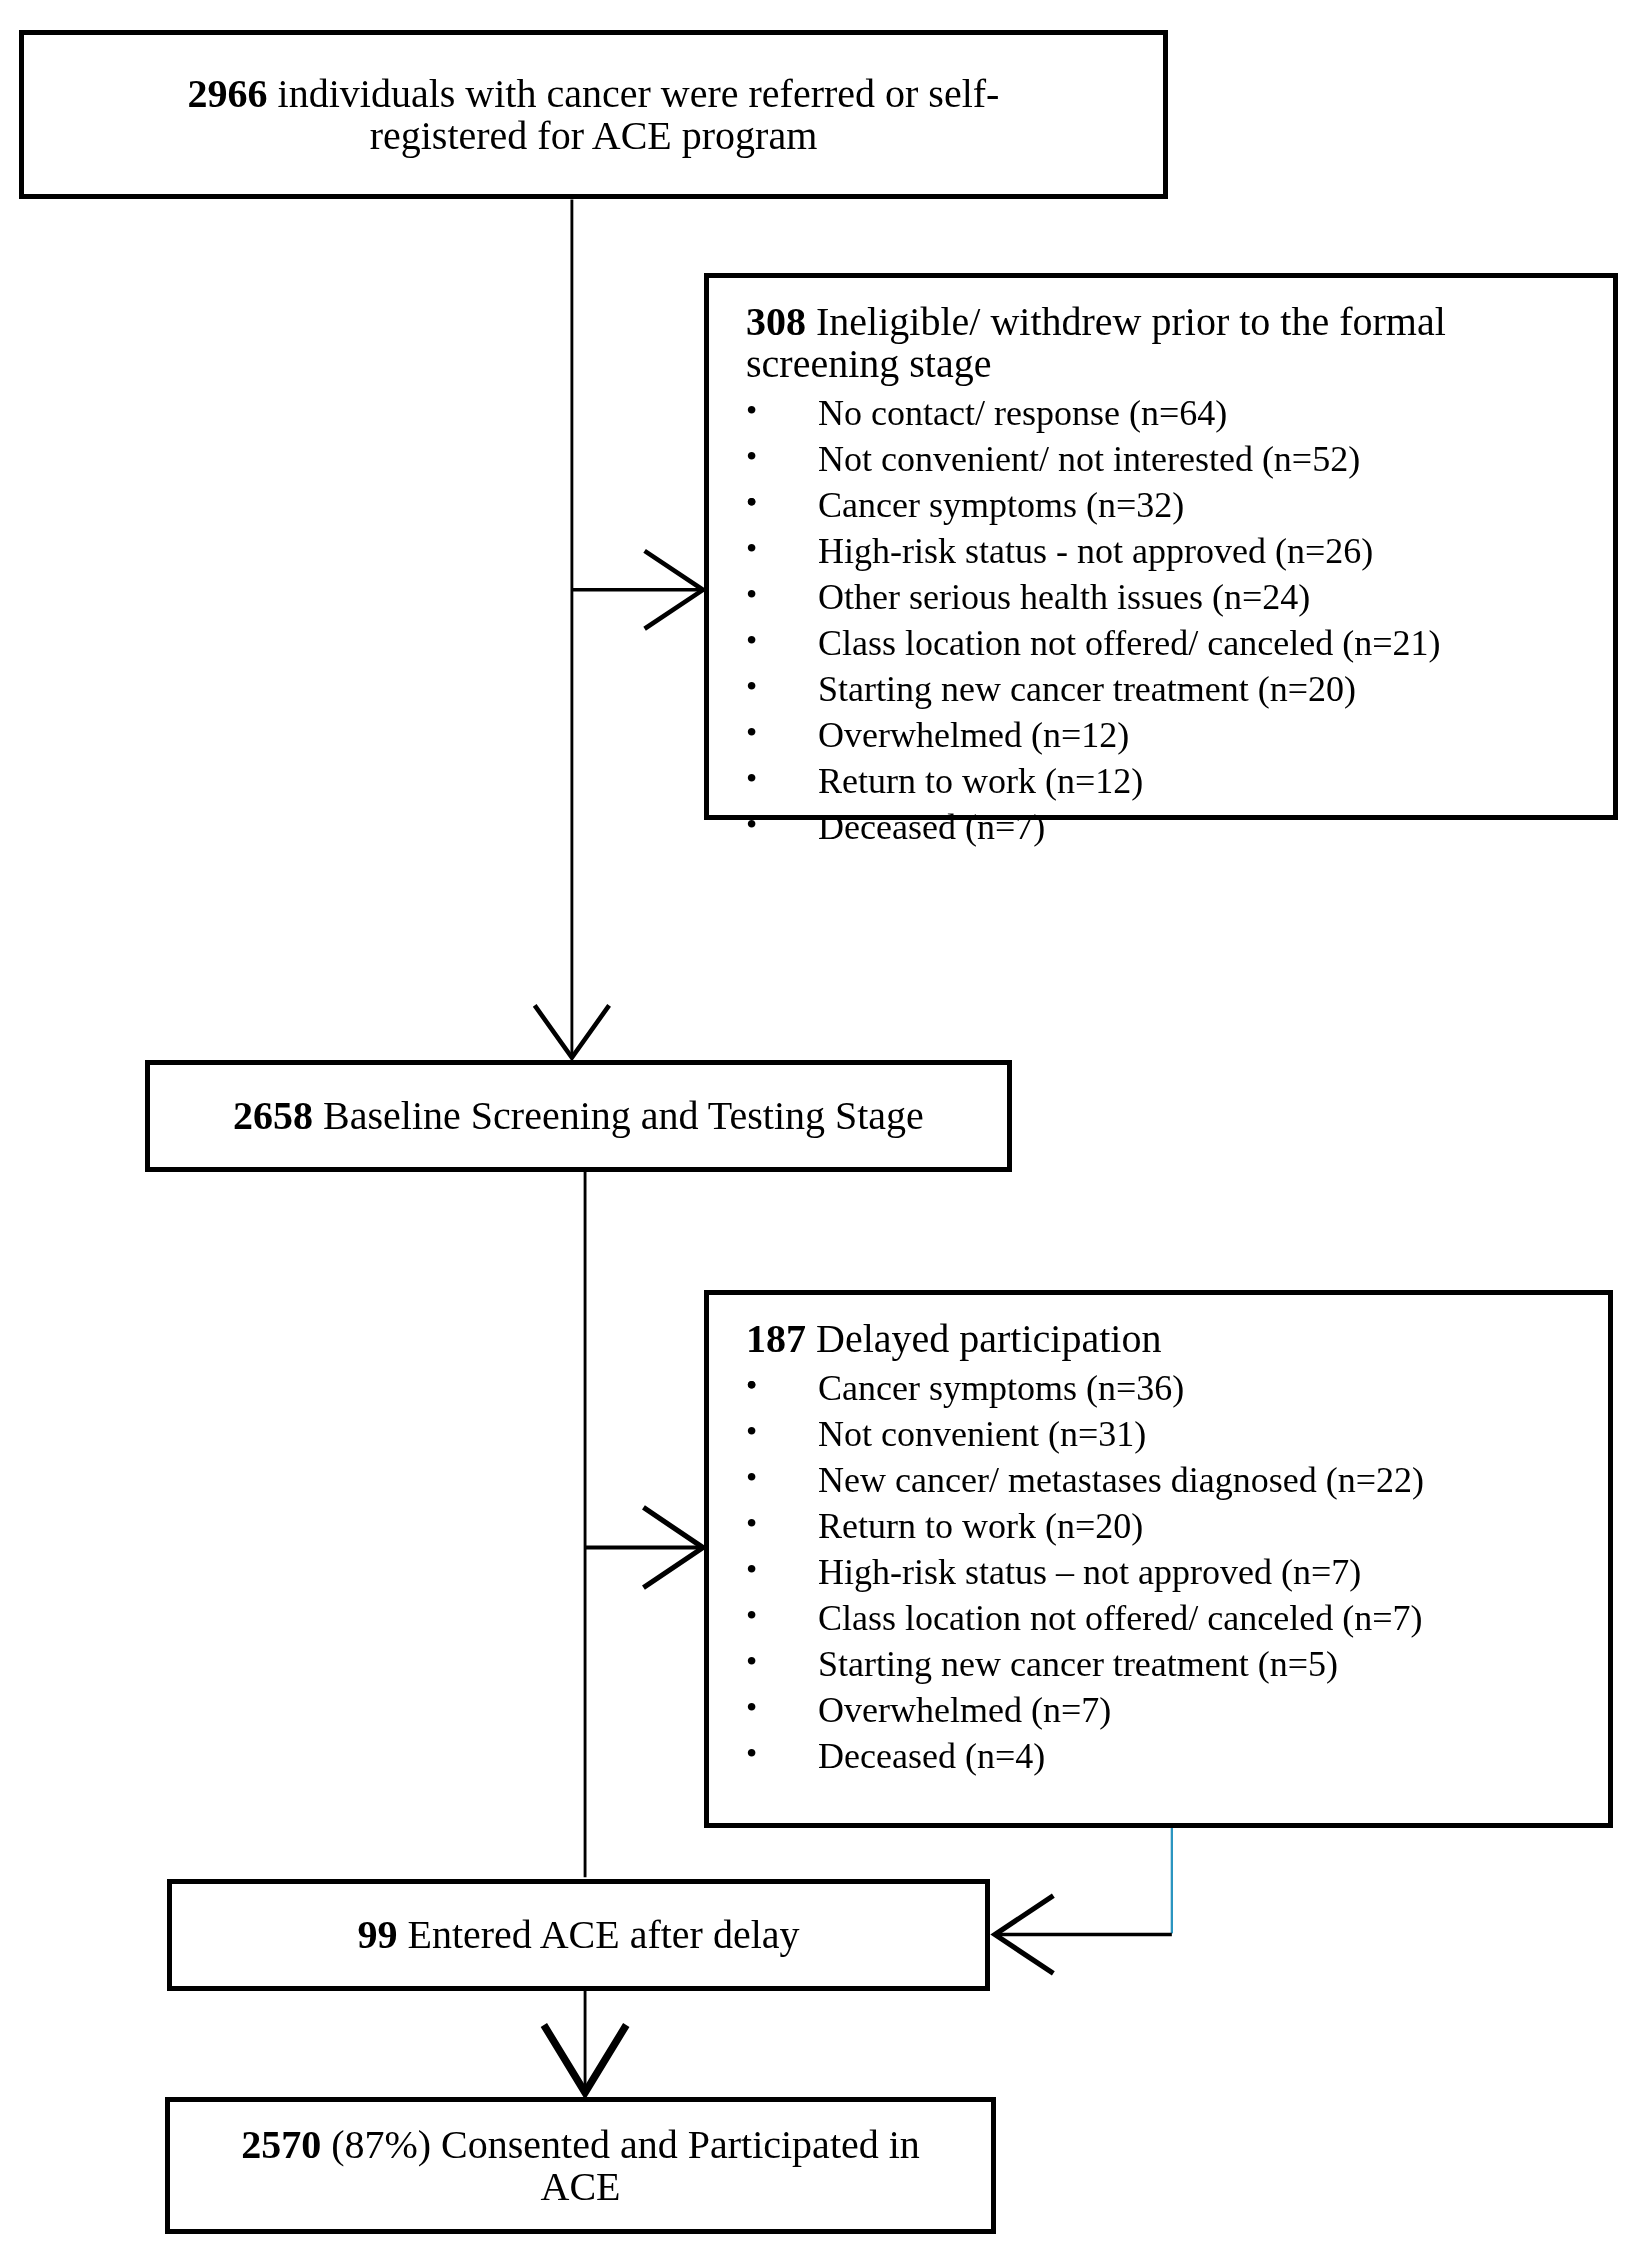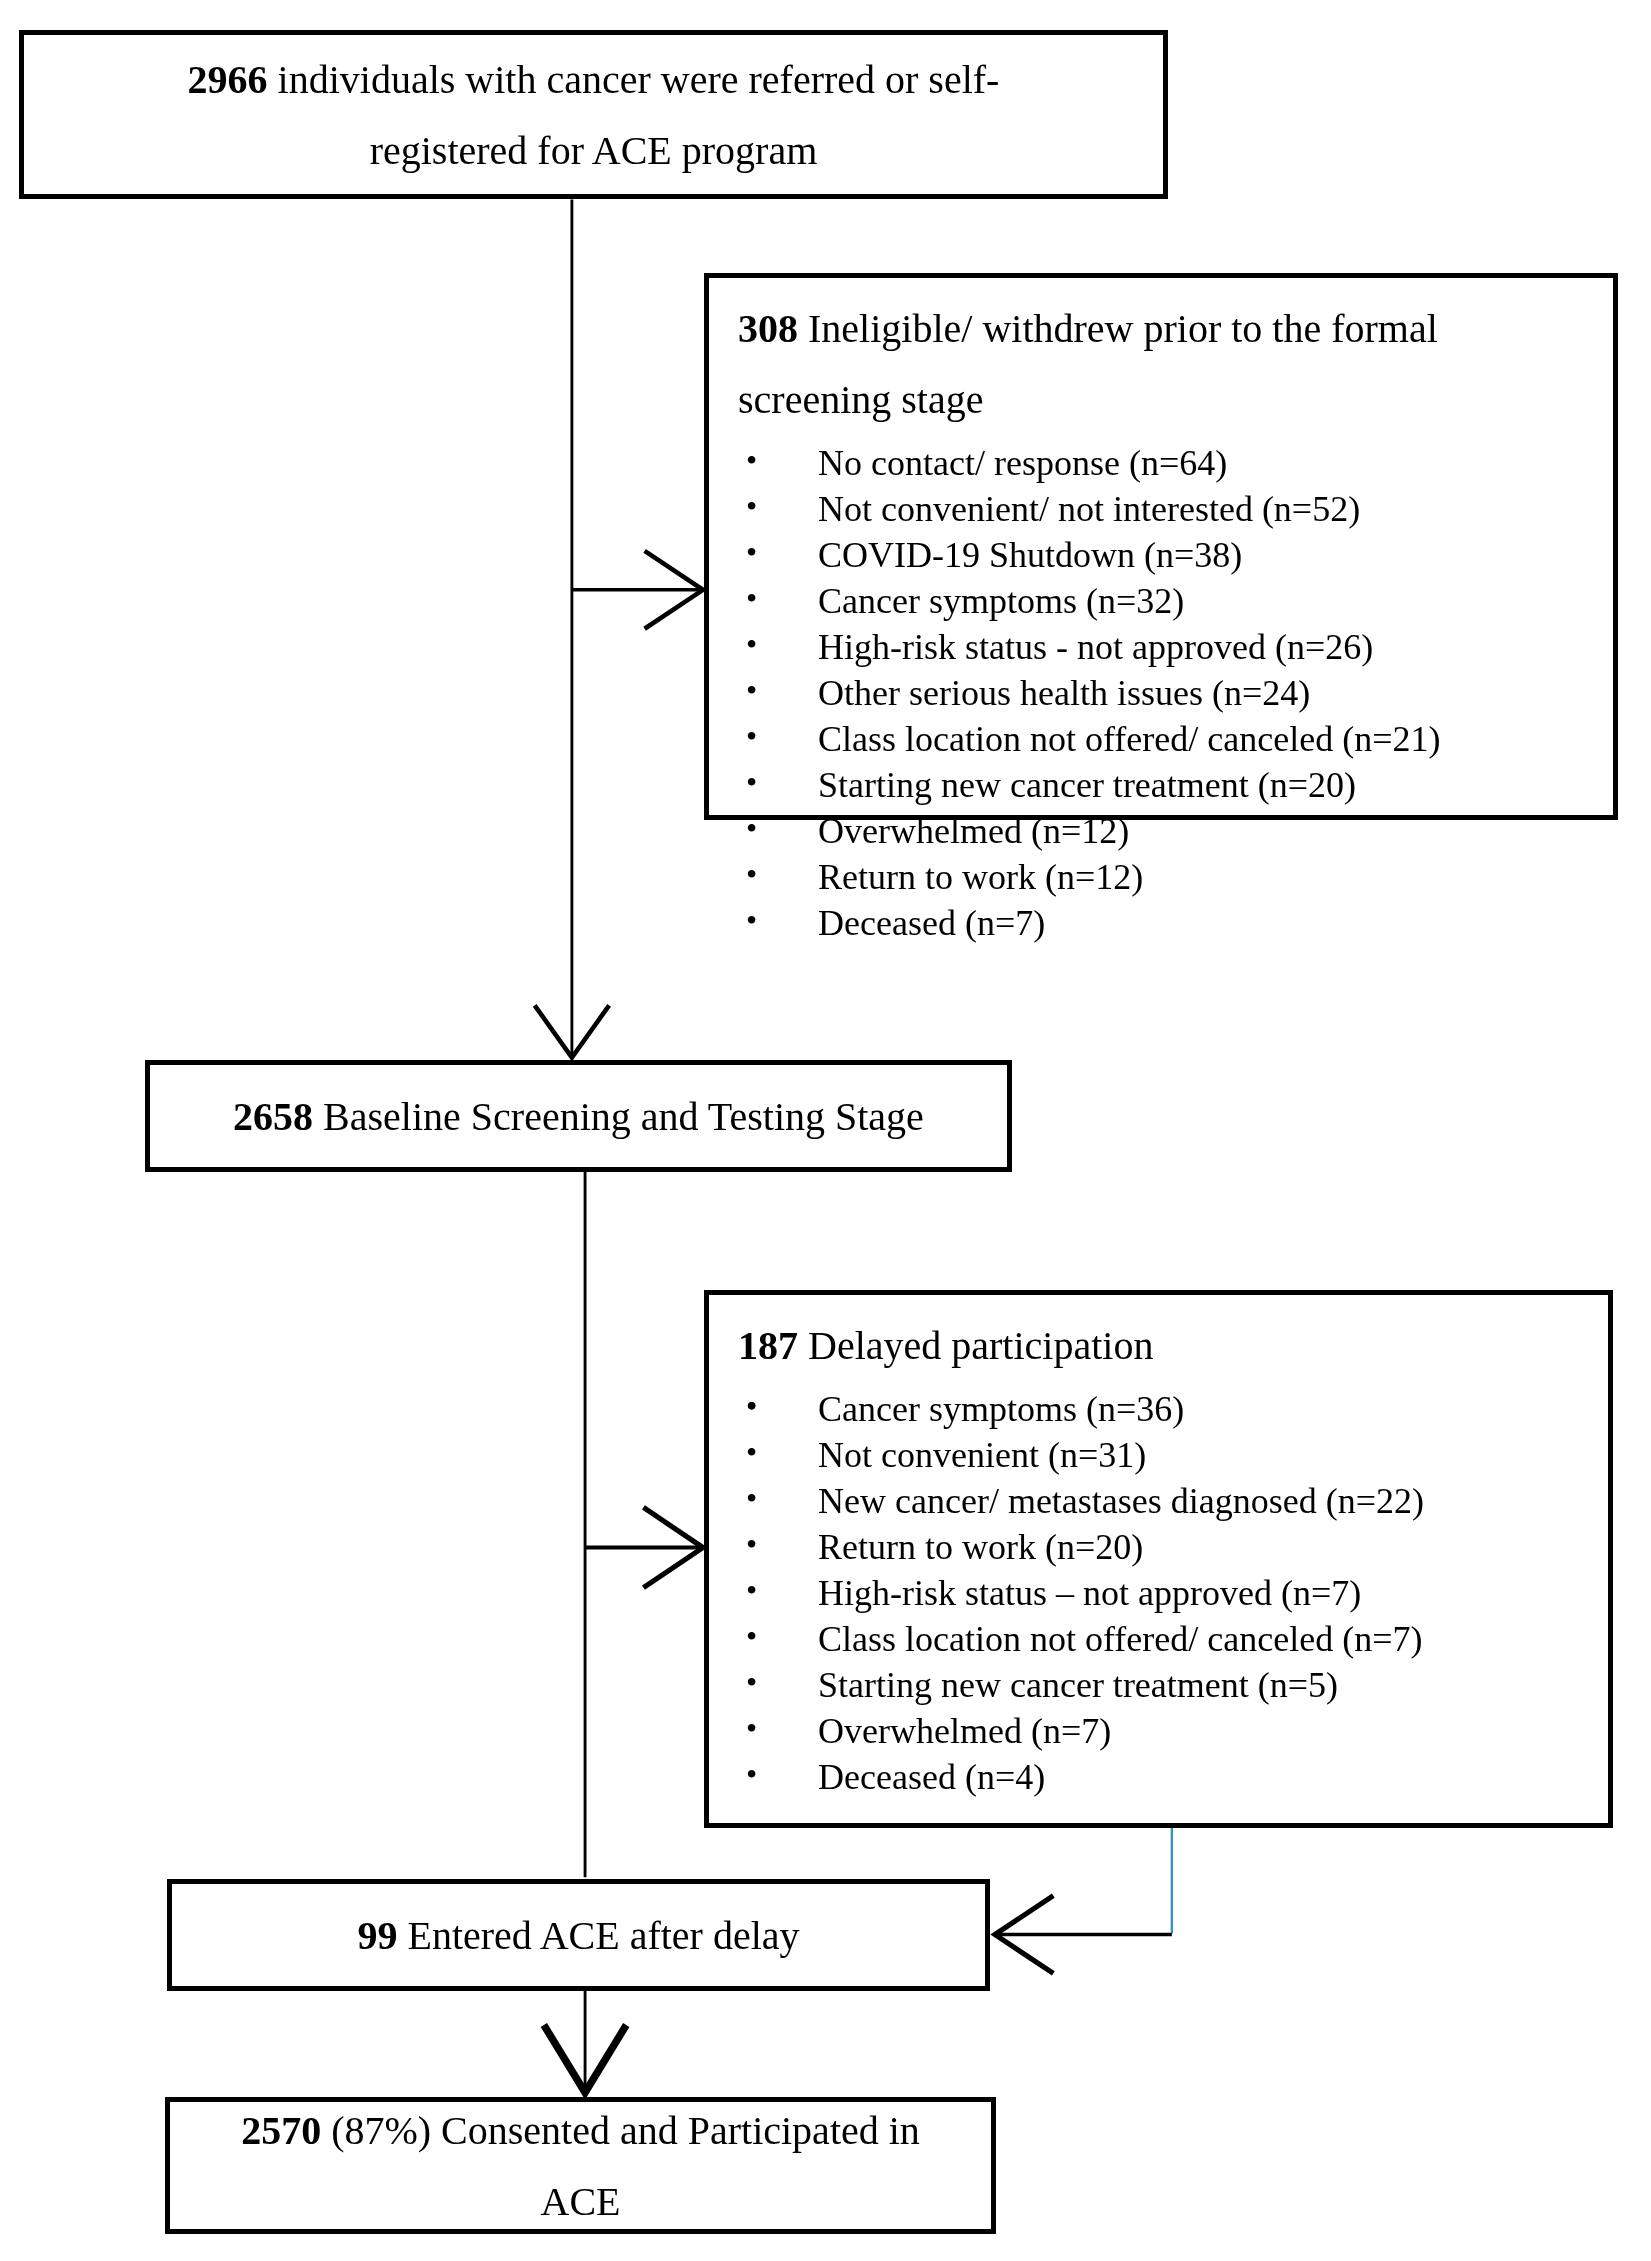--- a/index.html
+++ b/index.html
@@ -18,22 +18,22 @@
     box-sizing:border-box;
   }
   .center-box{
     display:flex;
     align-items:center;
     justify-content:center;
     text-align:center;
   }
   .heading{
     font-size:40px;
-    line-height:71px;
-    margin:0;
+    line-height:42px;
+    margin:8px;
   }
   .num{font-weight:bold;}
   
   .list-box{padding:15px 17px 0 29px;}
   .list-box .heading{margin-bottom:4.6px;}
   .bullets{
     list-style:none;
     margin:0;padding:0;
     font-size:36px;
   }
@@ -89,21 +89,21 @@
   </div>
 
   <div class="box list-box" style="left:704px;top:273px;width:914px;height:547px;">
     <p class="heading" style="width:847px;">
       <b class="num">308</b>
       <span>Ineligible/ withdrew prior to the formal screening stage</span>
     </p>
     <ul class="bullets b308">
       <li><span class="bullet">•</span><span>No contact/ response (n=64)</span></li>
       <li><span class="bullet">•</span><span>Not convenient/ not interested (n=52)</span></li>
-      <li><span class="bullet">•</span><span>COVID-19 Shutdown (n=38)</span></li>
+      <li><span class="bullet">•</span></li>
       <li><span class="bullet">•</span><span>Cancer symptoms (n=32)</span></li>
       <li><span class="bullet">•</span><span>High-risk status - not approved (n=26)</span></li>
       <li><span class="bullet">•</span><span>Other serious health issues (n=24)</span></li>
       <li><span class="bullet">•</span><span>Class location not offered/ canceled (n=21)</span></li>
       <li><span class="bullet">•</span><span>Starting new cancer treatment (n=20)</span></li>
       <li><span class="bullet">•</span><span>Overwhelmed (n=12)</span></li>
       <li><span class="bullet">•</span><span>Return to work (n=12)</span></li>
       <li><span class="bullet">•</span><span>Deceased (n=7)</span></li>
     </ul>
   </div>

